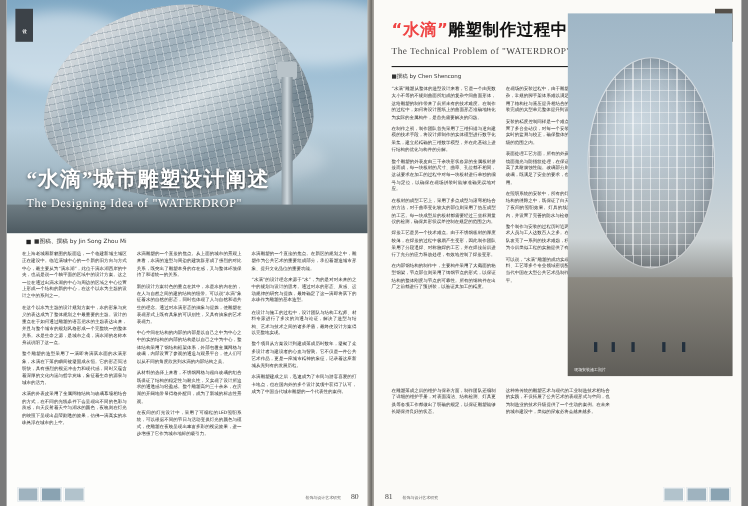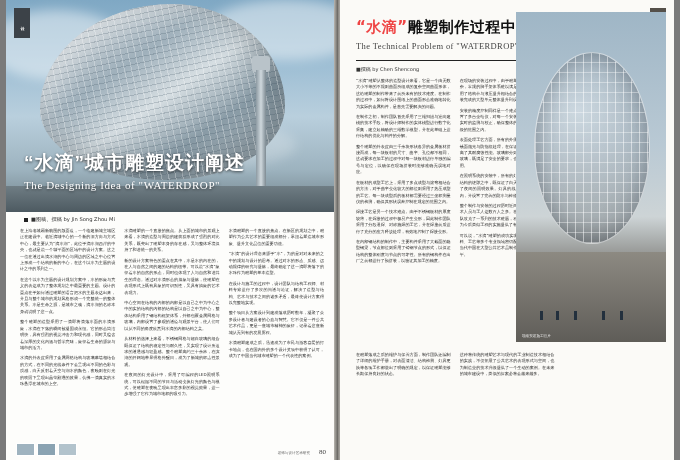--- a/index.html
+++ b/index.html
@@ -25,21 +25,21 @@
   .drop-grid{position:absolute;inset:0;border-radius:54% 46% 48% 52% / 60% 58% 42% 40%;
     background-image:repeating-linear-gradient(78deg,rgba(255,255,255,.28) 0 1px,rgba(0,0,0,0) 1px 7px),
                      repeating-linear-gradient(168deg,rgba(60,80,95,.22) 0 1px,rgba(0,0,0,0) 1px 6px);}
   .tower{position:absolute;left:250px;top:70px;width:10px;height:142px;
     background:linear-gradient(to right,#8d9aa2,#cfd8dd,#7d8a92);}
   .tower-top{position:absolute;left:246px;top:56px;width:18px;height:16px;background:#b9c3c9;border-radius:3px;}
   .ground{position:absolute;left:0;bottom:0;width:330px;height:26px;
     background:linear-gradient(to bottom,#6f7d84,#4d5a61);}
 
   .title-zone{position:absolute;left:18px;top:150px;width:250px;}
-  .title-cn{font-family:Liberation Sans, sans-serif;font-size:19px;font-weight:bold;color:#ffffff;
+  .title-cn{font-family:Liberation Serif, serif;font-size:19px;font-weight:bold;color:#ffffff;
     text-shadow:0 1px 3px rgba(0,0,0,.65);letter-spacing:1px;}
   .title-en{font-family:"Liberation Serif",serif;font-size:11px;color:#ffffff;letter-spacing:.6px;
     text-shadow:0 1px 3px rgba(0,0,0,.6);margin-top:3px;}
 
   .byline{position:absolute;left:18px;top:216px;width:300px;font-size:5.2px;color:#333;
     font-family:"DejaVu Sans",sans-serif;}
   .byline .sq{display:inline-block;width:4px;height:4px;background:#222;margin-right:3px;vertical-align:middle;}
 
   .cols{position:absolute;left:14px;top:228px;width:304px;height:206px;
     display:flex;gap:9px;}
@@ -211,14 +211,23 @@
     <div class="r-bottom-cols">
       <div class="r-col">
         <p class="para">在雕塑落成之后的维护与保养方面，制作团队还编制了详细的维护手册，对表面清洁、结构检测、灯具更换等各项工作都做出了明确的规定，以保证雕塑能够长期保持良好的状态。</p>
       </div>
       <div class="r-col">
         <p class="para">这种将传统的雕塑艺术与现代的工业制造技术相结合的实践，不仅拓展了公共艺术的表现形式与空间，也为制造业的技术升级提供了一个生动的案例。在未来的城市建设中，类似的探索必将会越来越多。</p>
       </div>
       <div class="r-col"></div>
     </div>
 
+    <div class="footer">
+      <div class="folio r">81</div>
+      <div class="footer-label r">装饰与设计艺术研究</div>
+      <div class="footer-strip" style="left:auto;right:10px;">
+        <div class="thumb c"></div>
+        <div class="thumb"></div>
+        <div class="thumb b"></div>
+      </div>
+    </div>
   </div>
 </div>
 
 </body></html>

